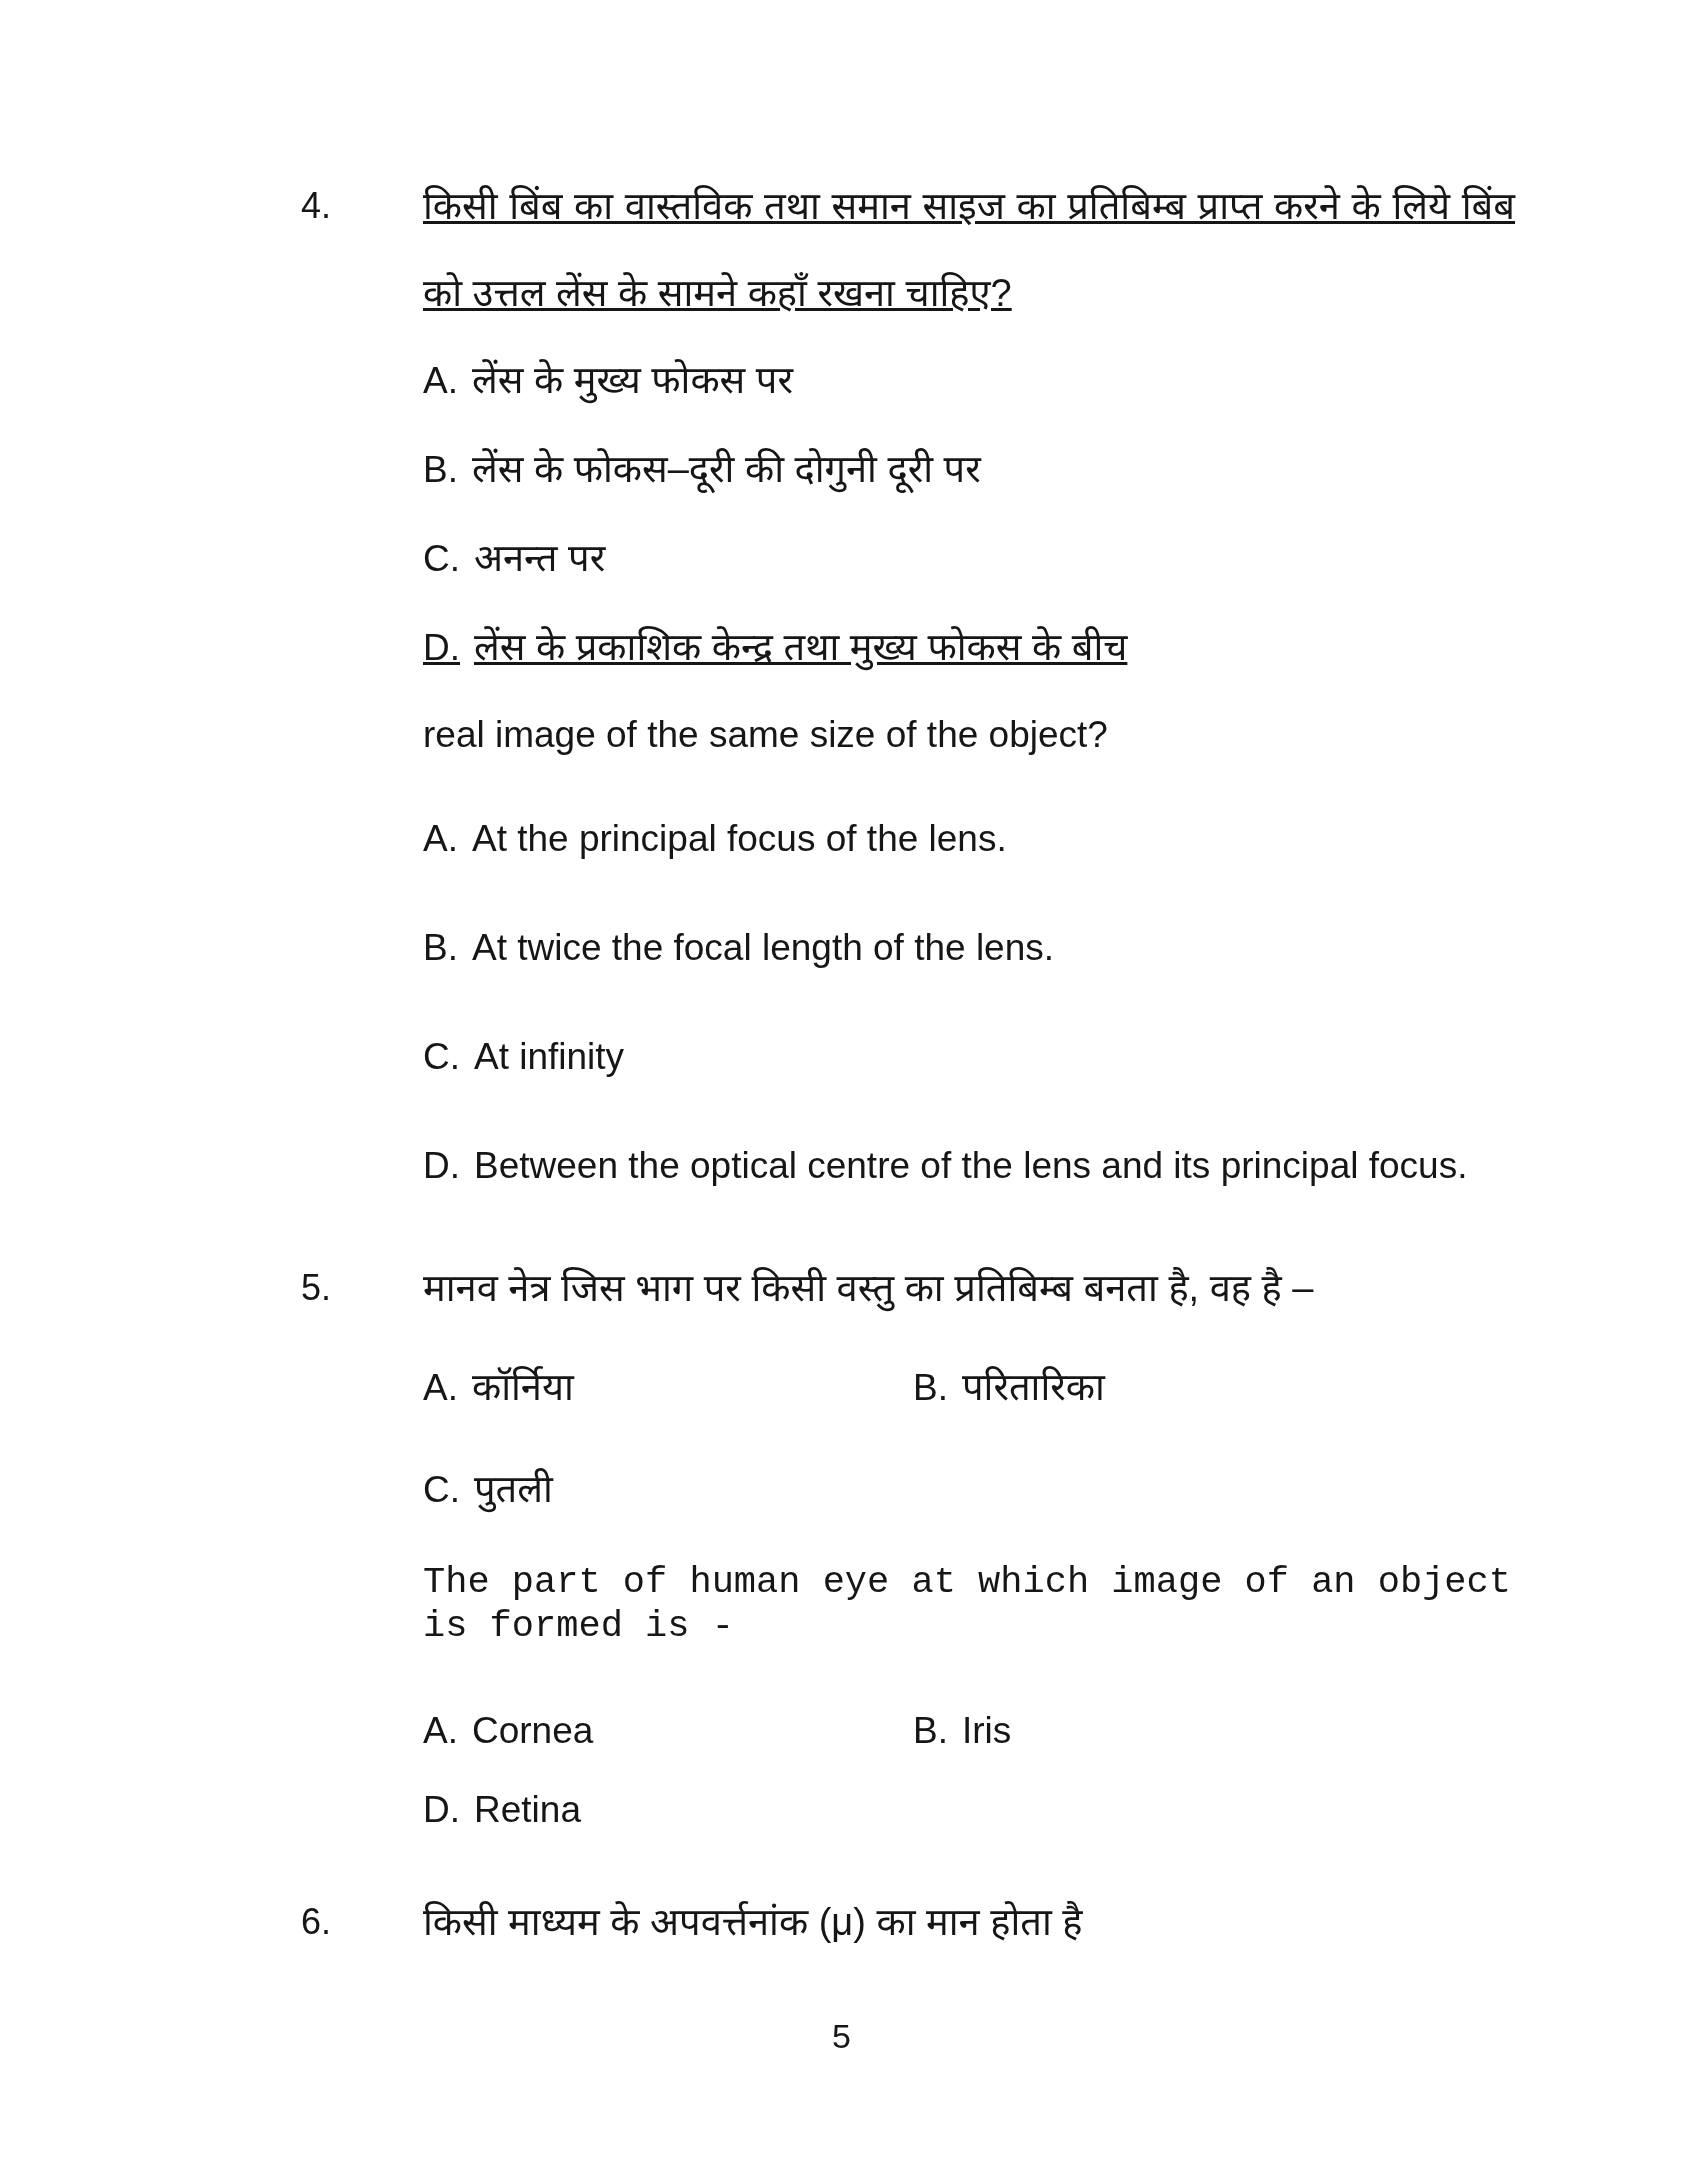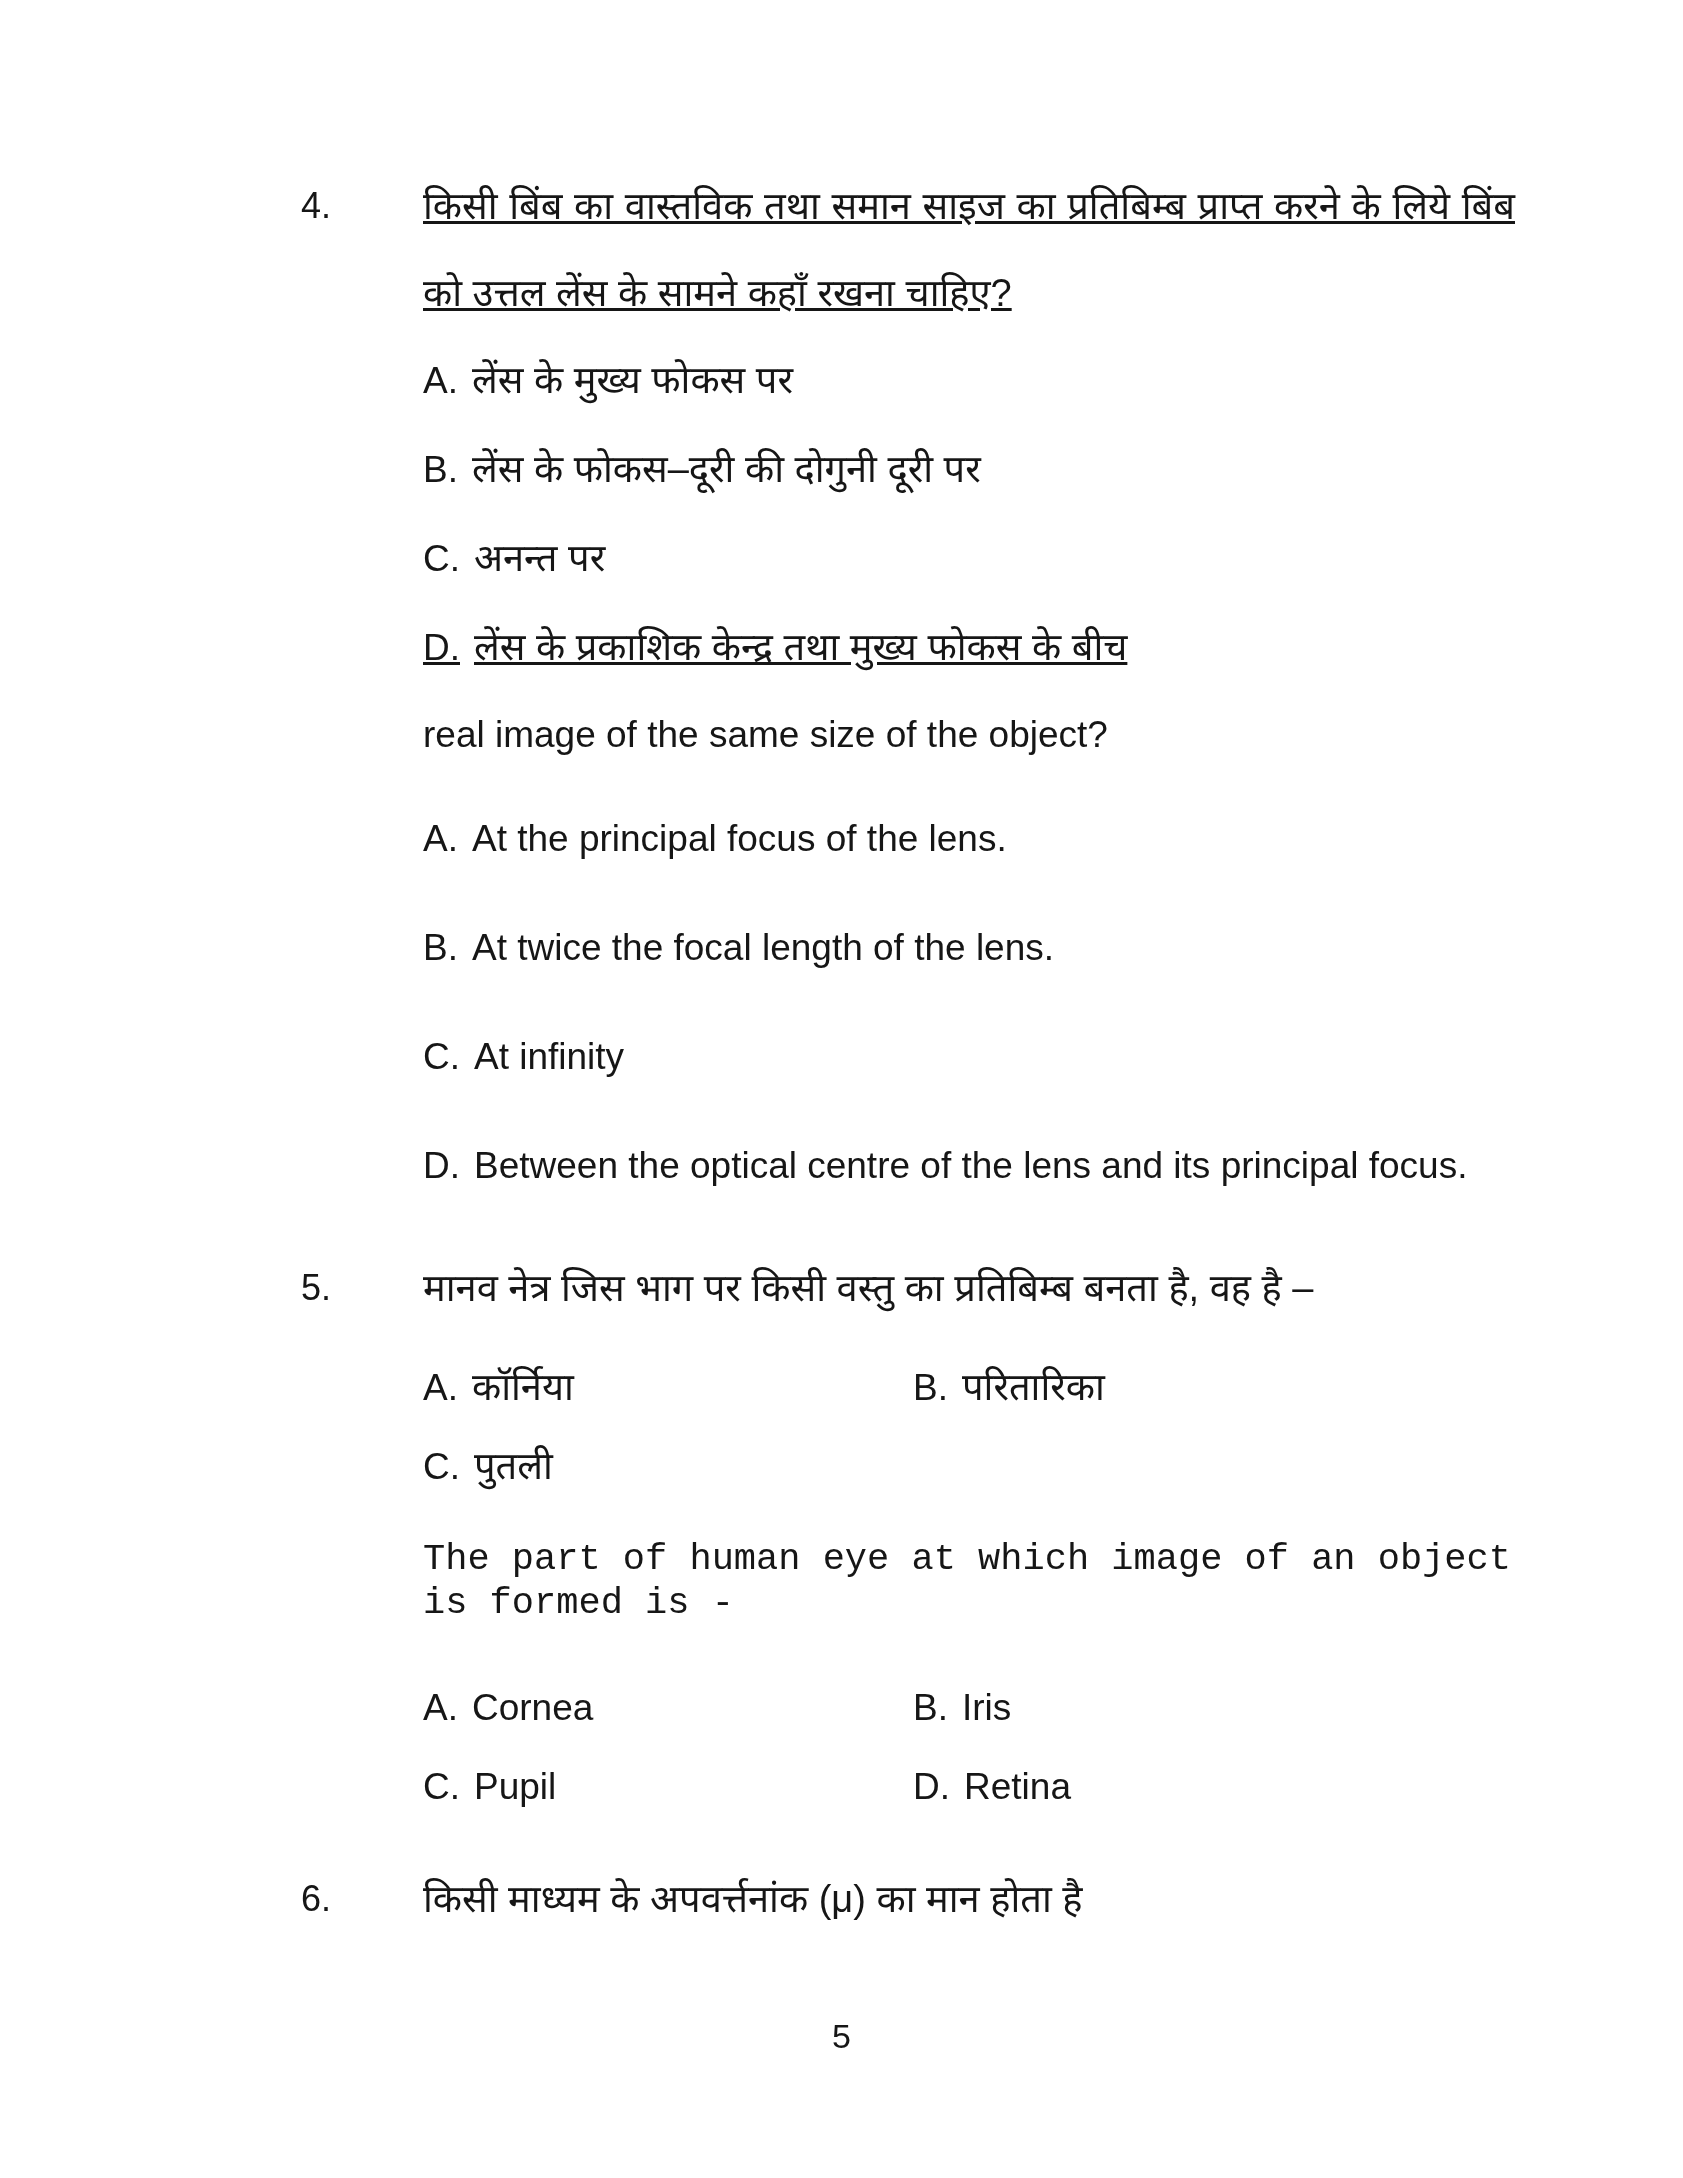--- a/index.html
+++ b/index.html
@@ -33,21 +33,21 @@
   .mb54 { margin-bottom: 55px; }
   .mb61 { margin-bottom: 60px; }
   .mb62 { margin-bottom: 61px; font-family: Liberation Mono, monospace; }
   .mb66 { margin-bottom: 65px; }
   .q-gap-a { margin-bottom: 78px; }  
   .q-gap-b { margin-bottom: 68px; }  
 
   .grid-hi {
     display: grid;
     grid-template-columns: 490px 1fr;
-    row-gap: 34px;
+    row-gap: 57px;
   }
   .grid-en {
     display: grid;
     grid-template-columns: 490px 1fr;
     row-gap: 35px;
   }
 
   .page-number {
     position: absolute;
     top: 2016px;
@@ -93,21 +93,20 @@
           <div class="line hi"><span class="letter en">A.</span><span>कॉर्निया</span></div>
           <div class="line hi"><span class="letter en">B.</span><span>परितारिका</span></div>
           <div class="line hi"><span class="letter en">C.</span><span>पुतली</span></div>
         </div>
 
         <div class="line en mb62">The part of human eye at which image of an object is formed is -</div>
 
         <div class="grid-en">
           <div class="line en"><span class="letter">A.</span><span>Cornea</span></div>
           <div class="line en"><span class="letter">B.</span><span>Iris</span></div>
-          <div class="line en"><span class="letter">C.</span><span>Pupil</span></div>
           <div class="line en"><span class="letter">D.</span><span>Retina</span></div>
         </div>
       </div>
     </div>
 
     <div class="question">
       <div class="q-num">6.</div>
       <div class="q-body">
         <div class="line hi">किसी माध्यम के अपवर्त्तनांक (μ) का मान होता है</div>
       </div>

